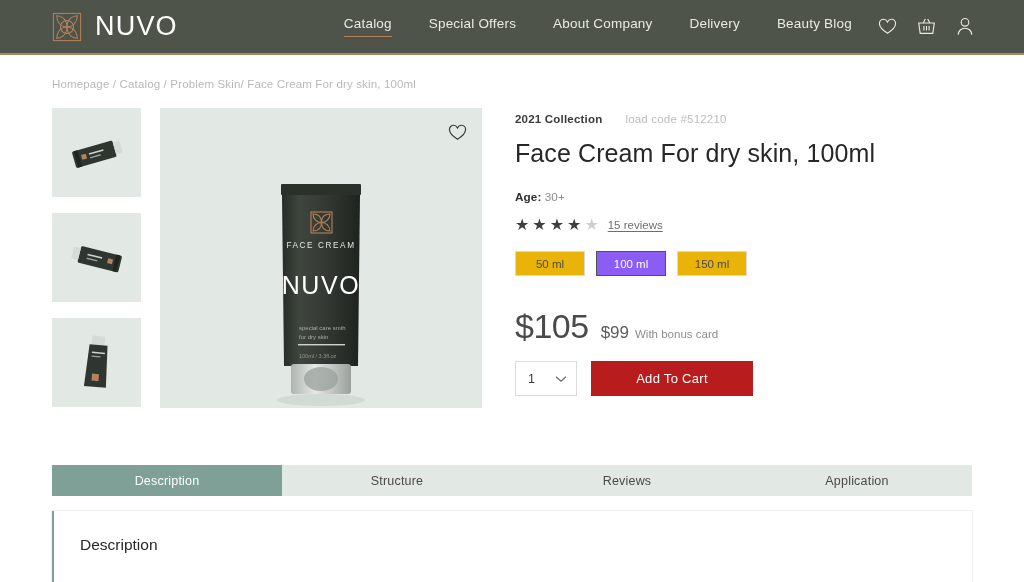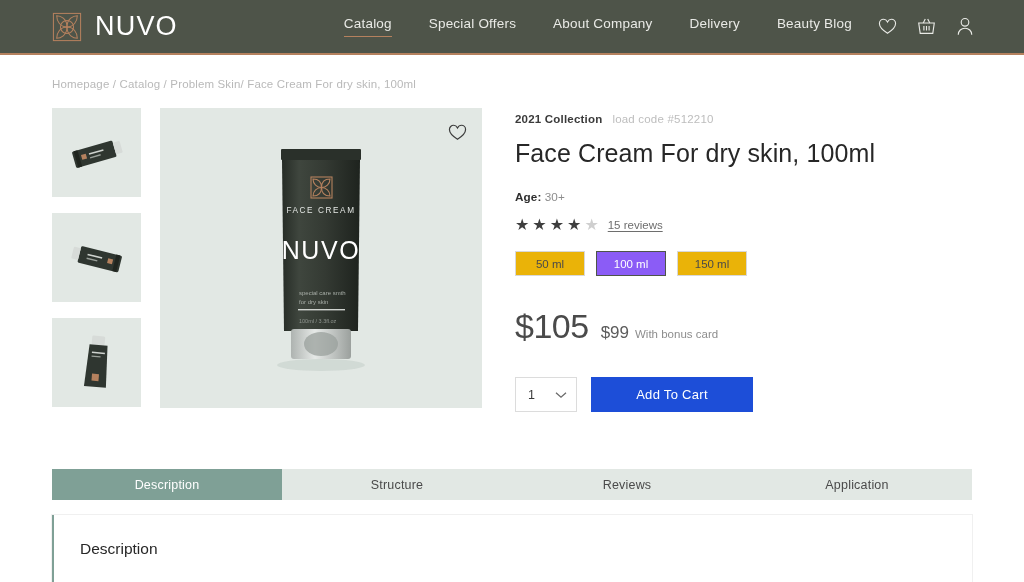--- a/index.html
+++ b/index.html
@@ -78,32 +78,32 @@
     display: flex; align-items: center; justify-content: center;
     cursor: pointer;
   }
   .thumb svg { display: block; }
 
   .hero {
     width: 322px; height: 300px;
     background: #e2e8e4;
     margin-left: 19px;
     position: relative;
-    display: flex; align-items: center; justify-content: center;
+    display: flex; align-items: flex-end; justify-content: center;
   }
   .hero-fav {
     position: absolute; top: 16px; right: 15px;
     cursor: pointer;
   }
   .hero-fav svg { display: block; }
 
   
   .info { margin-left: 33px; padding-top: 5px; width: 450px; }
   .meta-row {
-    display: flex; align-items: baseline; gap: 10px;
+    display: flex; align-items: baseline; gap: 23px;
     font-size: 11.5px; margin-bottom: 14px;
   }
   .collection { color: #3a3a3a; font-weight: bold; letter-spacing: .2px; }
   .loadcode { color: #bdbdbd; letter-spacing: .2px; }
   .title {
     font-size: 25px; font-weight: 400; color: #272727;
     letter-spacing: .1px; margin-bottom: 22px;
   }
   .attr {
     font-size: 11.7px; margin-bottom: 7px; letter-spacing: .1px;
@@ -131,39 +131,39 @@
     display: flex; align-items: center; justify-content: center;
     cursor: pointer;
     font-family: "Liberation Sans", sans-serif;
   }
   .size-btn.selected {
     background: #8b5cf6;
     border-color: #4e5449;
     color: #ffffff;
   }
 
-  .price-row { display: flex; align-items: baseline; gap: 12px; margin-bottom: 31px; }
+  .price-row { display: flex; align-items: baseline; gap: 12px; margin-bottom: 15px; }
   .price-main { font-size: 34px; color: #4a4a4a; font-weight: 300; letter-spacing: -.5px; }
   .price-bonus { font-size: 17px; color: #5c5c5c; text-align: right; }
   .price-note { font-size: 11.5px; color: #8d8d8d; margin-left: -6px; }
 
   .buy-row { display: flex; align-items: center; gap: 14px; }
   .qty {
     width: 62px; height: 35px;
     border: 1px solid #dcdcdc;
     background: #fff;
     display: flex; align-items: center; justify-content: space-between;
     padding: 0 9px 0 12px;
     font-size: 12.5px; color: #3a3a3a;
     cursor: pointer;
   }
   .qty svg { display: block; }
   .cart-btn {
     width: 162px; height: 35px;
-    background: #1d4ed8;
+    background: #b91c1c;
     color: #ffffff;
     border: none;
     font-size: 13px;
     letter-spacing: .3px;
     cursor: pointer;
     font-family: "Liberation Sans", sans-serif;
   }
 
   
   .tabs {

